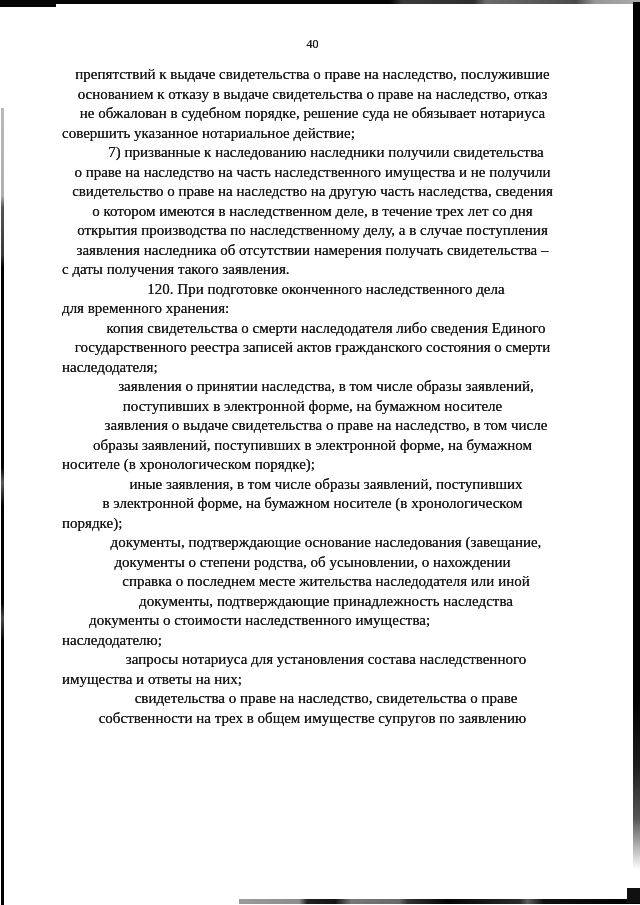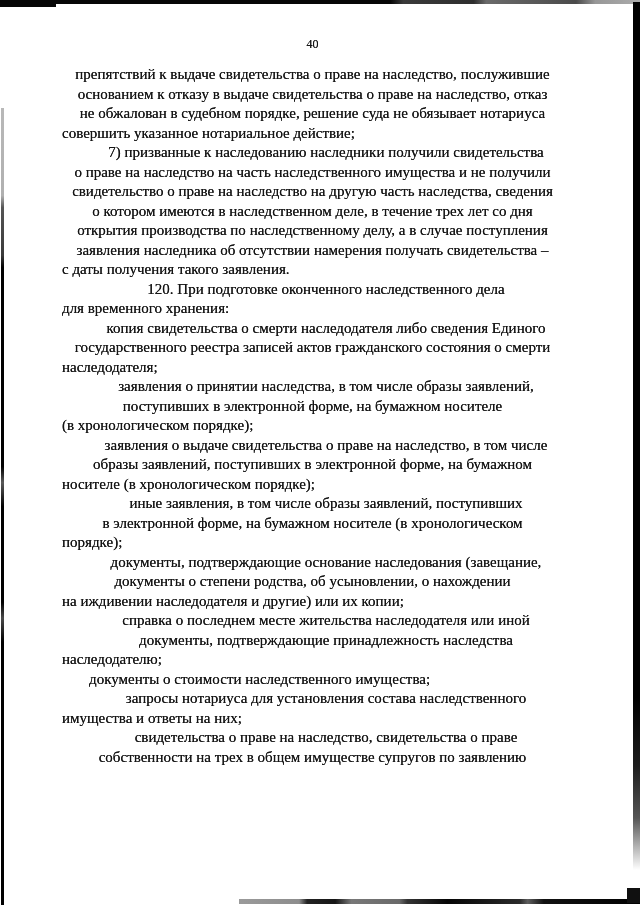--- a/index.html
+++ b/index.html
@@ -222,21 +222,20 @@
       </div>
       <div class="line j">
         <span>поступивших </span>
         <span>в </span>
         <span>электронной </span>
         <span>форме, </span>
         <span>на </span>
         <span>бумажном </span>
         <span>носителе</span>
       </div>
-      <div class="line">(в хронологическом порядке);</div>
       <div class="line j ind">
         <span>заявления </span>
         <span>о </span>
         <span>выдаче </span>
         <span>свидетельства </span>
         <span>о </span>
         <span>праве </span>
         <span>на </span>
         <span>наследство, </span>
         <span>в </span>
@@ -285,39 +284,38 @@
       <div class="line j">
         <span>документы </span>
         <span>о </span>
         <span>степени </span>
         <span>родства, </span>
         <span>об </span>
         <span>усыновлении, </span>
         <span>о </span>
         <span>нахождении</span>
       </div>
-      <div class="line">на иждивении наследодателя и другие) или их копии;</div>
       <div class="line j ind">
         <span>справка </span>
         <span>о </span>
         <span>последнем </span>
         <span>месте </span>
         <span>жительства </span>
         <span>наследодателя </span>
         <span>или </span>
         <span>иной</span>
       </div>
       <div class="line j ind">
         <span>документы, </span>
         <span>подтверждающие </span>
         <span>принадлежность </span>
         <span>наследства</span>
       </div>
+      <div class="line ind">документы о стоимости наследственного имущества;</div>
       <div class="line">наследодателю;</div>
-      <div class="line ind">документы о стоимости наследственного имущества;</div>
       <div class="line j ind">
         <span>запросы </span>
         <span>нотариуса </span>
         <span>для </span>
         <span>установления </span>
         <span>состава </span>
         <span>наследственного</span>
       </div>
       <div class="line">имущества и ответы на них;</div>
       <div class="line j ind">

